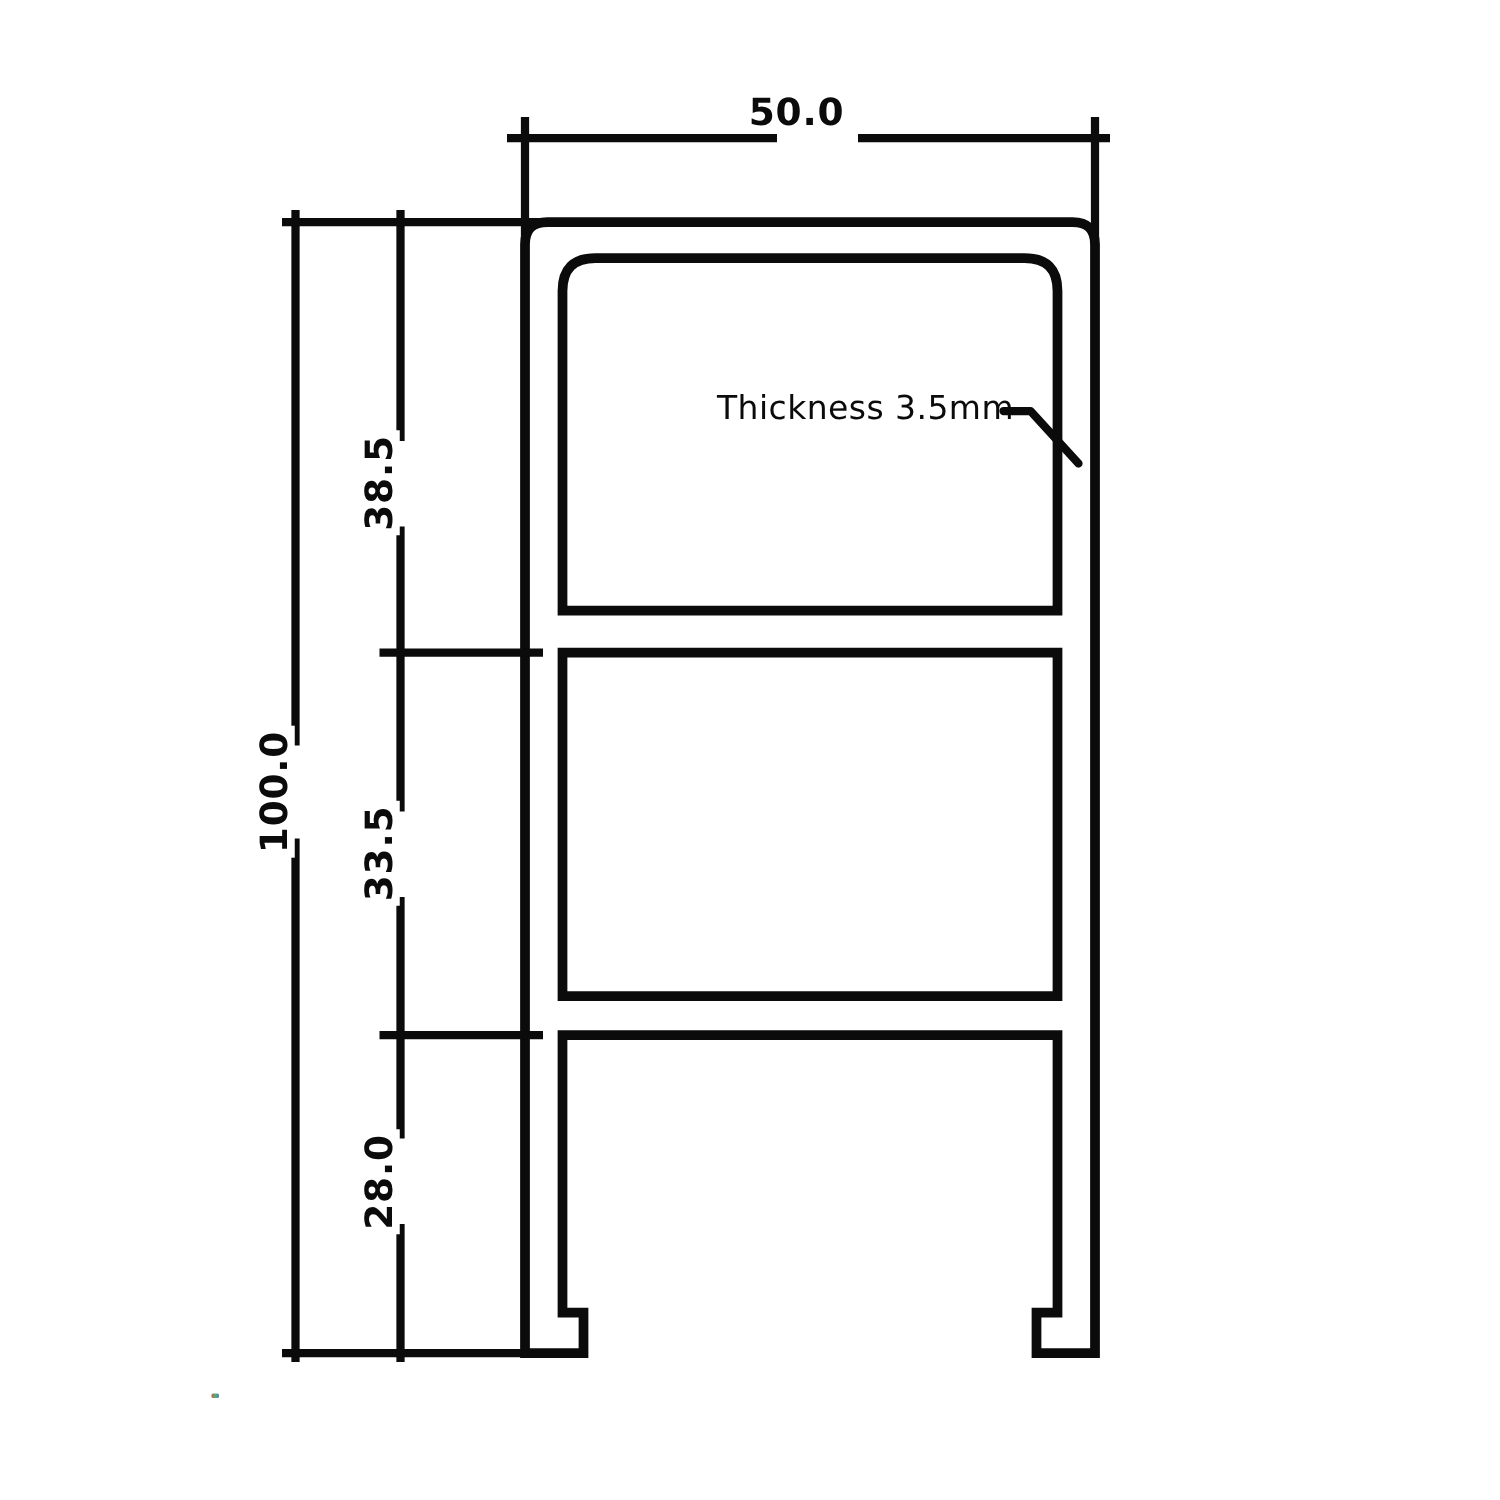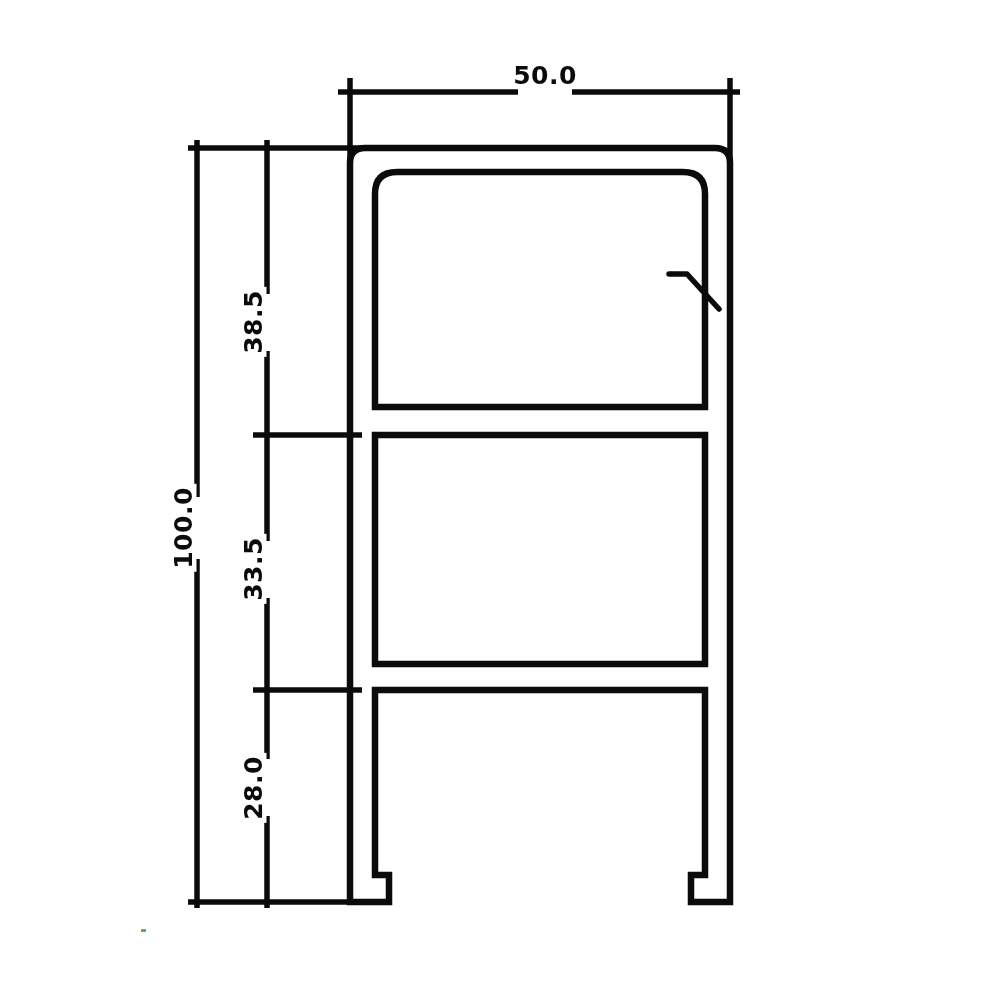--- a/index.html
+++ b/index.html
@@ -101,25 +101,26 @@
     <g>
       <line class="dim-stroke" x1="188" y1="148" x2="362" y2="148"></line>
       <line class="dim-stroke" x1="253" y1="435" x2="362" y2="435"></line>
       <line class="dim-stroke" x1="253" y1="690" x2="362" y2="690"></line>
       <line class="dim-stroke" x1="188" y1="902" x2="362" y2="902"></line>
     </g>
 
     <path class="dim-stroke" d="M 669 274 L 687 274 L 719 309" stroke-linejoin="round" stroke-linecap="round"></path>
   </svg>
 
-  <div class="dim-label" style="left:545px; top:75px;">50.0</div>
+  <div class="dim-label" style="left:531px; top:75px;">50.0</div>
 
   <div class="dim-label rot" style="left:183px; top:528px;">100.0</div>
 
   <div class="dim-label rot" style="left:253px; top:322px;">38.5</div>
 
   <div class="dim-label rot" style="left:253px; top:569px;">33.5</div>
 
   <div class="dim-label rot" style="left:253px; top:788px;">28.0</div>
 
+  <div class="note-label" style="left:577px; top:273px;">Thickness 3.5mm</div>
 
   <div class="pixel-artifact"></div>
 </div>
 
 </body></html>

